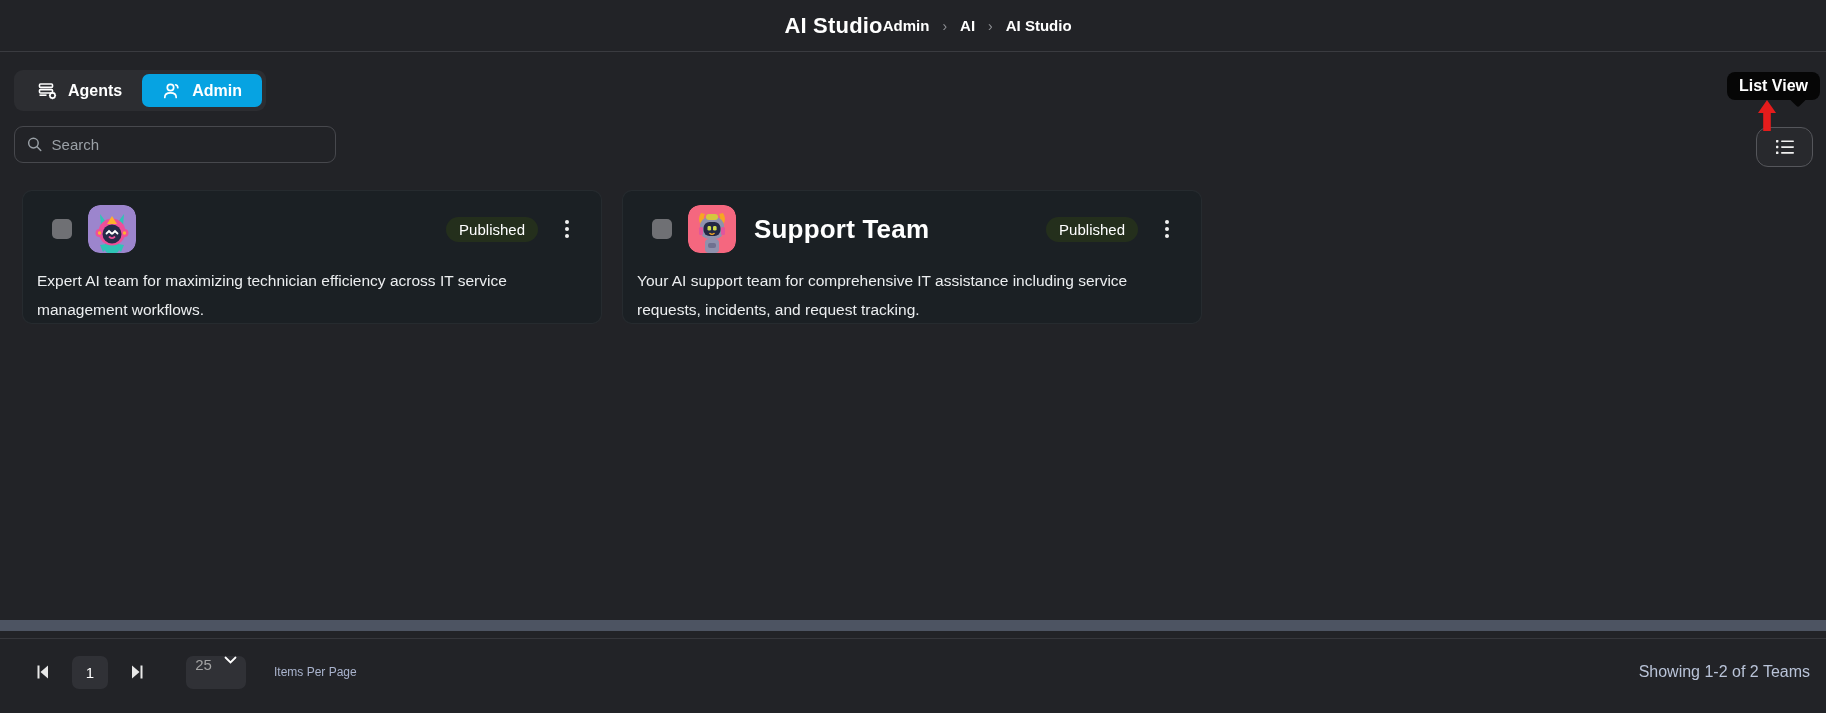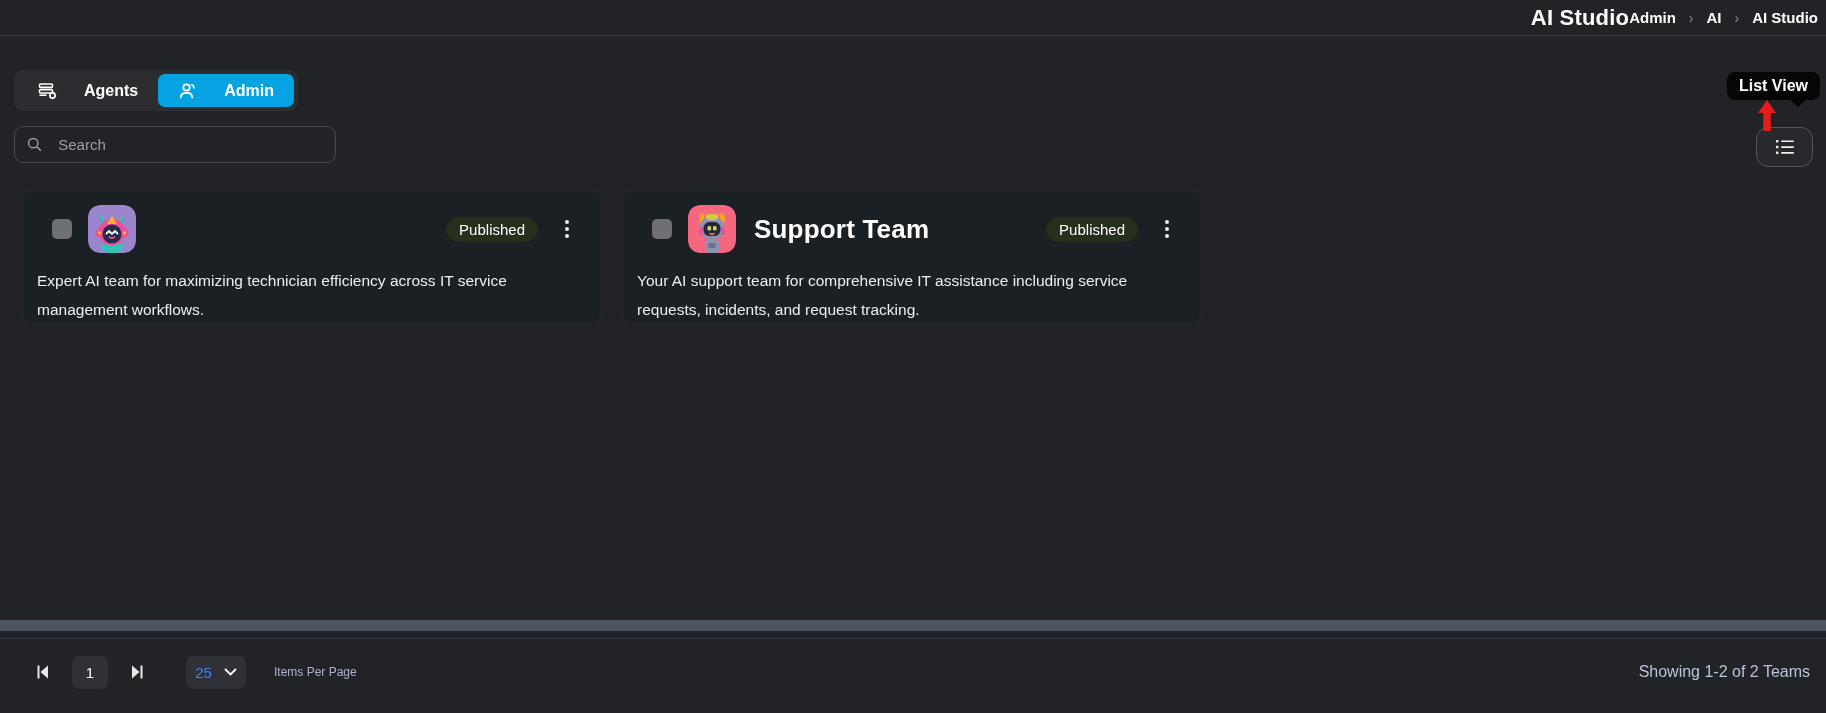--- a/index.html
+++ b/index.html
@@ -6,49 +6,49 @@
   html,body { width:1826px; height:713px; overflow:hidden; }
   body {
     background:#222327;
     font-family:"Liberation Sans", sans-serif;
     color:#fff;
     position:relative;
   }
 
   
   .header {
-    position:absolute; top:0; left:0; right:0; height:36px;
-    display:flex; align-items:center; justify-content:flex-end;
+    position:absolute; top:0; left:0; right:0; height:52px;
+    display:flex; align-items:center; justify-content:center;
     padding:0 8px 0 38px;
     border-bottom:1px solid #3a3b40;
     background:#222327;
   }
   .page-title { font-size:22px; font-weight:600; letter-spacing:.2px; }
   .breadcrumb { display:flex; align-items:center; gap:13px; font-size:15px; font-weight:700; }
   .crumb { color:#ffffff; cursor:pointer; }
   .crumb-sep { color:#8f9094; font-size:14px; font-weight:400; }
 
   
   .tabbar {
     position:absolute; top:70px; left:14px; height:41px;
     background:#2c2d31; border-radius:9px;
     display:flex; align-items:center; padding:4px;
   }
   .tab {
-    display:flex; align-items:center; gap:26px;
+    display:flex; align-items:center; gap:10px;
     height:33px; padding:0 20px; border-radius:7px;
     font-size:16px; font-weight:600; color:#fff; cursor:pointer;
   }
   .tab.active { background:#06a3e2; }
   .tab .ticon { width:20px; height:20px; display:block; }
 
   .searchbox {
     position:absolute; top:126px; left:14px; width:322px; height:37px;
     border:1px solid #47484d; border-radius:9px;
-    display:flex; align-items:center; gap:16px; padding:0 12px;
+    display:flex; align-items:center; gap:9px; padding:0 12px;
     background:transparent;
   }
   .searchbox input {
     background:transparent; border:none; outline:none; color:#e8e8e8;
     font-size:15px; font-family:"Liberation Sans", sans-serif; width:100%;
   }
   .searchbox input::placeholder { color:#9aa0a6; }
 
   .viewtoggle-btn {
     position:absolute; top:127px; right:13px; width:57px; height:40px;
@@ -112,22 +112,22 @@
   }
   .pager { display:flex; align-items:center; gap:0; }
   .pg-icon { width:38px; height:30px; display:flex; align-items:center; justify-content:center; cursor:pointer; }
   .page-num {
     width:36px; height:33px; background:#303136; border-radius:7px;
     display:flex; align-items:center; justify-content:center;
     font-size:15px; color:#fff; margin:0 10px; cursor:pointer;
   }
   .per-page {
     width:60px; height:33px; background:#303136; border-radius:7px;
-    display:flex; align-items:center; justify-content:center; gap:12px;
-    font-size:15px; color:#3b82f6; margin-left:30px; cursor:pointer;
+    display:flex; align-items:flex-start; justify-content:center; gap:12px;
+    font-size:15px; color:#a3a3a3; margin-left:30px; cursor:pointer;
   }
   .per-page-label { margin-left:28px; font-size:12px; color:#a9b3cd; }
   .showing { margin-left:auto; font-size:16px; color:#b9c3d8; }
 </style>
 </head>
 <body>
 
 <div class="header">
   <div class="page-title">AI Studio</div>
   <div class="breadcrumb">

